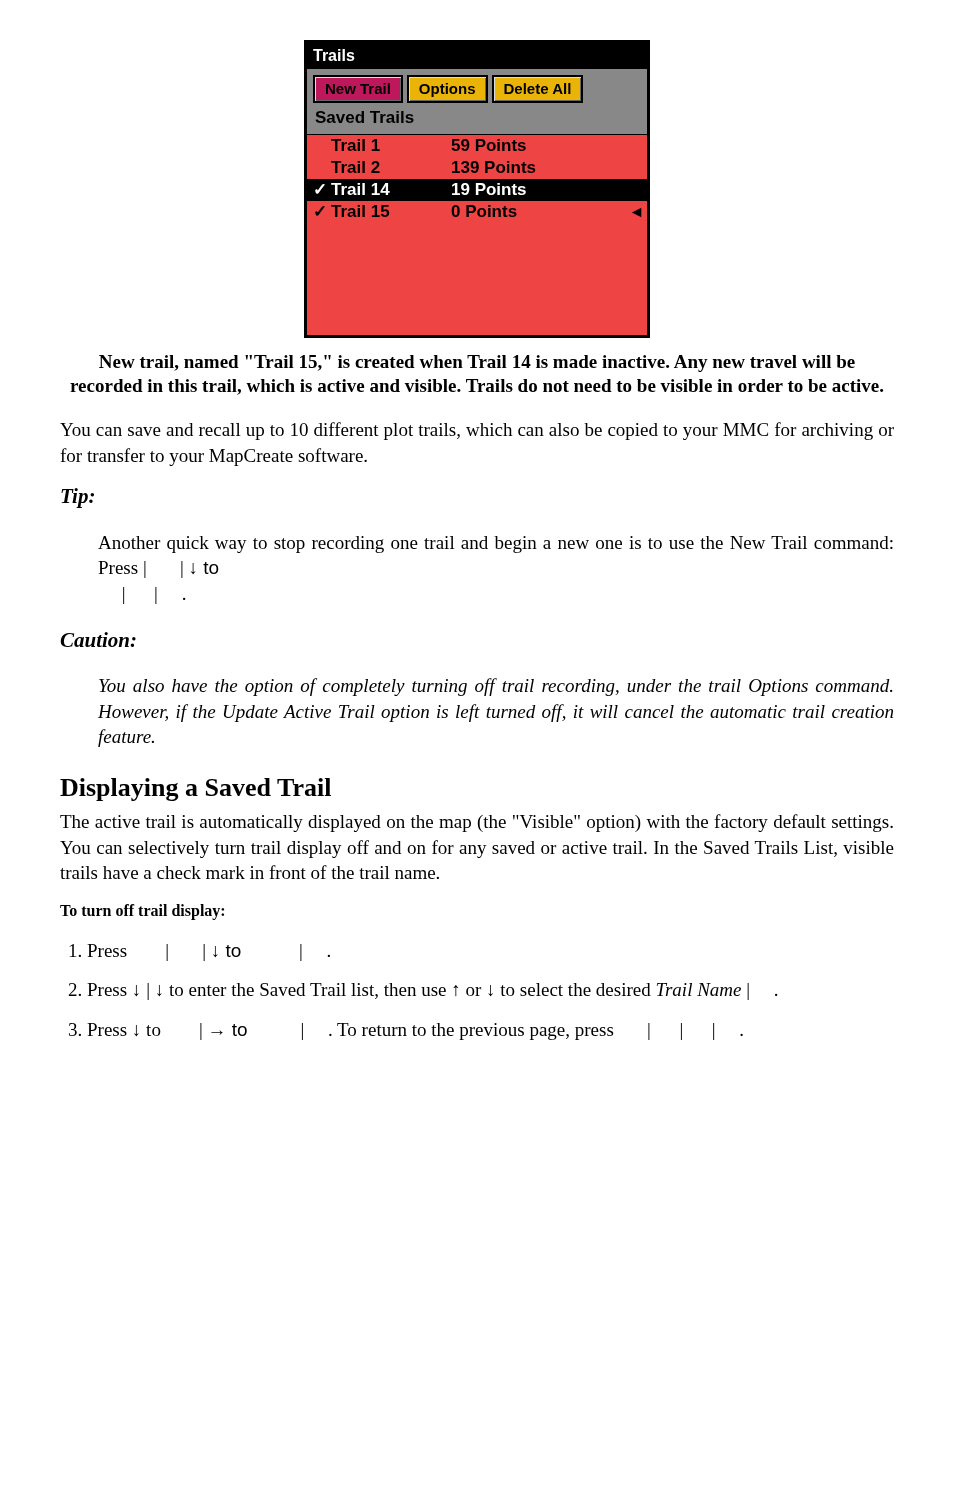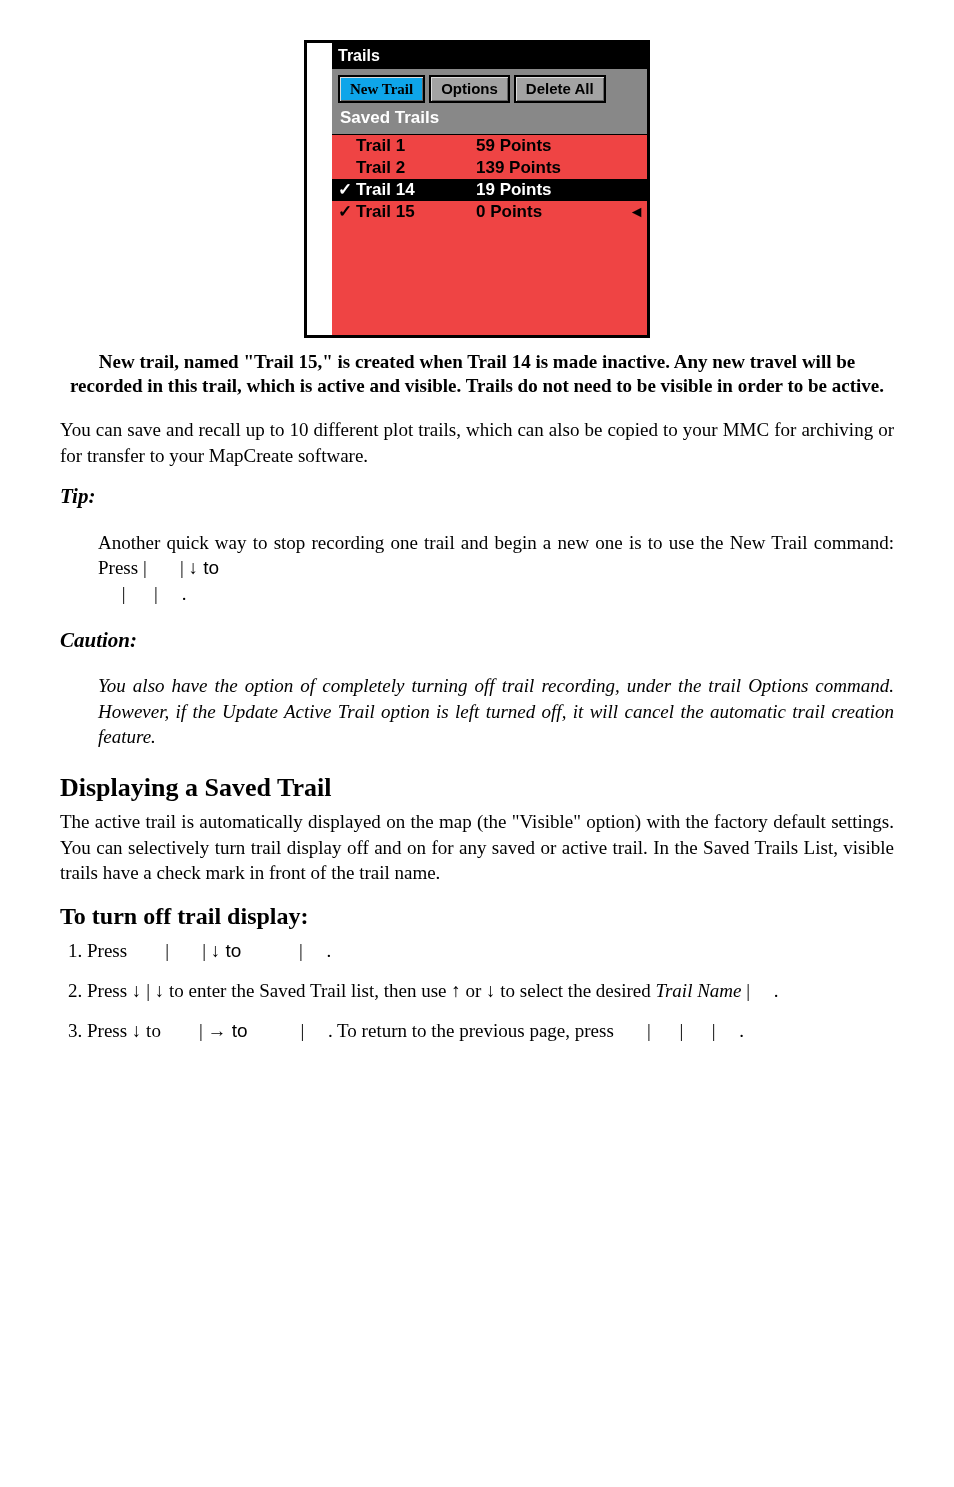--- a/index.html
+++ b/index.html
@@ -12,53 +12,51 @@
     background: #fff;
     width: 954px;
     box-sizing: border-box;
   }
   .device-screen {
     width: 346px;
     margin: 0 auto 12px auto;
     border: 3px solid #000;
     background: #fff;
     box-sizing: border-box;
-    padding-left: 25px;
   }
   .title-bar {
     background: #000;
     color: #fff;
     font-family: Arial, sans-serif;
     font-weight: bold;
     font-size: 16px;
     padding: 2px 6px;
   }
   .button-row {
     display: flex;
     gap: 4px;
     padding: 6px 6px 2px 6px;
     background: #888;
   }
   .dev-btn {
     border: 2px solid #000;
-    background: #a3a3a3;
+    background: #eab308;
     color: #000;
     font-family: Arial, sans-serif;
     font-weight: bold;
     font-size: 15px;
     padding: 2px 10px;
     box-shadow: inset 1px 1px 0 #ddd, inset -1px -1px 0 #666;
   }
   .dev-btn.selected {
-    background: #0ea5e9;
-    font-family: Liberation Serif, serif;
+    background: #be185d;
   }
   .section-label {
     background: #888;
-    color: #ffffff;
+    color: #000000;
     font-family: Arial, sans-serif;
     font-weight: bold;
     font-size: 17px;
     padding: 2px 8px 4px 8px;
   }
   .trail-list {
     background: #ef4444;
     min-height: 200px;
     border-top: 1px solid #000;
   }
@@ -122,22 +120,22 @@
     font-style: italic;
   }
   h2.section {
     font-family: Georgia, serif;
     font-weight: bold;
     font-size: 26px;
     margin: 20px 0 4px 0;
   }
   .sub-head {
     font-weight: bold;
-    font-size: 24px;
-    margin: 14px 0 6px 0;
+    font-size: 16px;
+    margin: 14px 0 16px 0;
   }
   .step {
     margin: 0 0 14px 8px;
     text-align: justify;
   }
   .arrow {
     font-family: 'Arial', sans-serif;
   }
 </style>
 </head>

